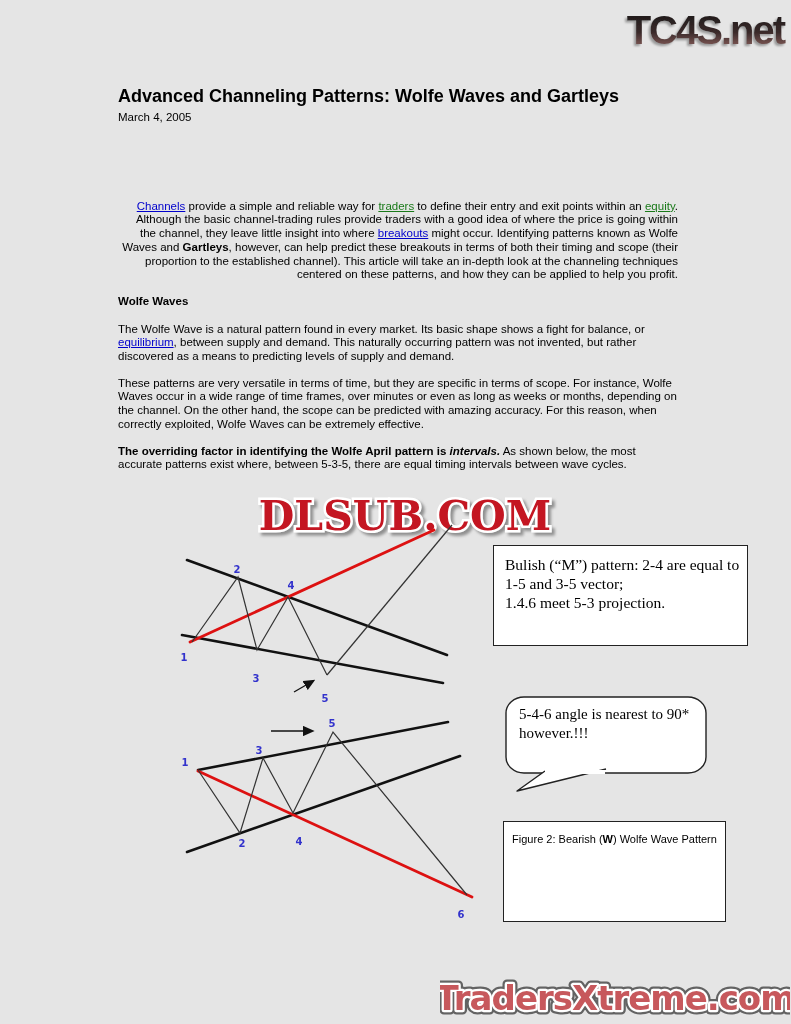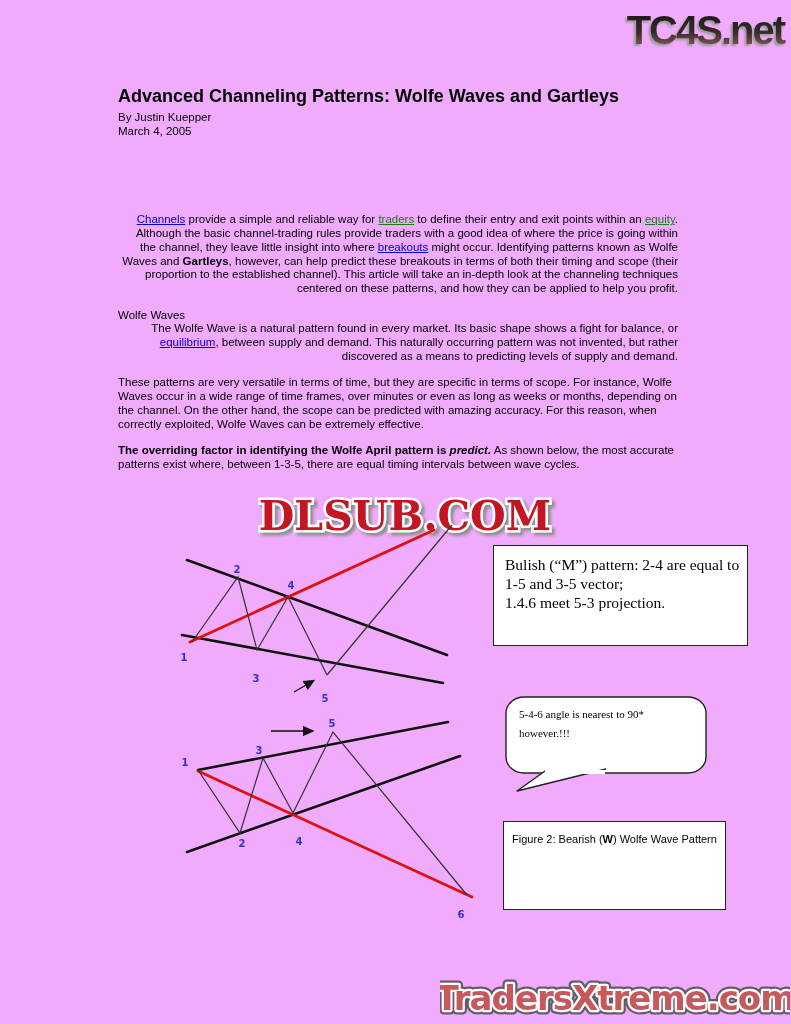--- a/index.html
+++ b/index.html
@@ -1,29 +1,29 @@
 <!DOCTYPE html>
 <html style="--link_blue: #0000cc; --link_green: #1a7a1a; --wave_label_blue: #3232cc; --trend_red: #dd1111; --logo_red: #c41420; --footer_red: #c7585c;"><head>
 <meta charset="utf-8">
 <style>
   html,body{margin:0;padding:0;background:#fff;}
-  #page{position:relative;width:791px;height:1024px;background:#f0abfc;overflow:hidden;
+  #page{position:relative;width:791px;height:1024px;background:#e5e5e5;overflow:hidden;
         font-family:"Liberation Sans",sans-serif;color:#000;}
 
   
   #article{position:absolute;left:118px;top:86px;width:560px;font-size:11.5px;line-height:13.7px;}
   #article h1{font-size:18px;line-height:21px;margin:0 0 4px 0;font-weight:bold;}
   .byline-line{margin:0;}
   a.blue{color:var(--link_blue,#0000cc);text-decoration:underline;cursor:pointer;}
   a.green{color:var(--link_green,#1a7a1a);text-decoration:underline;cursor:pointer;}
   p.body{margin:13px 0 0 0;}
   p.intro{margin-top:75px;text-align:right;}
   .bold{font-weight:bold;}
   .bolditalic{font-weight:bold;font-style:italic;}
-  h2.subhead{font-size:11.5px;line-height:13.7px;margin:13px 0 0 0;font-weight:normal;}
+  h2.subhead{font-size:11.5px;line-height:13.7px;margin:13px 0 0 0;font-weight:bold;}
 
   
   #tc4s-logo{position:absolute;left:588px;top:4px;}
   #dlsub-watermark{position:absolute;left:240px;top:484px;}
   #footer-logo{position:absolute;left:440px;top:972px;}
 
   
   #charts{position:absolute;left:150px;top:518px;}
   .channel{stroke:#111;stroke-width:2.6;fill:none;stroke-linecap:round;}
   .thin{stroke:#333;stroke-width:1.2;fill:none;}
@@ -31,22 +31,22 @@
   .wavelabel{fill:var(--wave_label_blue,#3232cc);font-family:"DejaVu Sans",sans-serif;
              font-size:10px;font-weight:bold;text-anchor:middle;}
   .arrowline{stroke:#111;stroke-width:1.3;fill:none;}
 
   
   #bullish-note-box{position:absolute;left:493px;top:545px;width:255px;height:101px;
       border:1.5px solid #222;background:#fff;box-sizing:border-box;
       font-family:"Liberation Serif",serif;font-size:15.5px;line-height:19px;padding:9px 0 10px 11px;}
   #angle-bubble{position:absolute;left:500px;top:692px;}
   #angle-bubble-text{position:absolute;left:519px;top:705px;width:180px;
-      font-family:"Liberation Serif",serif;font-size:11px;line-height:19px;}
-  #figure-caption-box{position:absolute;left:503px;top:821px;width:223px;height:89px;
+      font-family:"Liberation Serif",serif;font-size:15px;line-height:19px;}
+  #figure-caption-box{position:absolute;left:503px;top:821px;width:223px;height:101px;
       border:1.5px solid #222;background:#fff;box-sizing:border-box;
       font-size:11px;text-align:center;padding-top:11px;}
 </style>
 </head>
 <body>
 
 <div id="page">
 
   <svg id="tc4s-logo" width="200" height="50">
     <defs>
@@ -57,31 +57,30 @@
       </linearGradient>
       <filter id="tcshadow" x="-20%" y="-20%" width="140%" height="140%">
         <feDropShadow dx="-2" dy="2" stdDeviation="1.2" flood-color="#9a9a9a"></feDropShadow>
       </filter>
     </defs>
     <text x="196" y="40" text-anchor="end" filter="url(#tcshadow)" style="font-family:'Liberation Sans',sans-serif;font-weight:bold;font-size:40px;letter-spacing:-2px;" fill="url(#tcgrad)">TC4S.net</text>
   </svg>
 
   <div id="article">
     <h1>Advanced Channeling Patterns: Wolfe Waves and Gartleys</h1>
-    <p class="byline-line">By Justin Kuepper</p>
     <p class="byline-line">March 4, 2005</p>
 
     <p class="body intro"><a class="blue">Channels</a><span> provide a simple and reliable way for </span><a class="green">traders</a><span> to define their entry and exit points within an </span><a class="green">equity</a><span>. Although the basic channel-trading rules provide traders with a good idea of where the price is going within the channel, they leave little insight into where </span><a class="blue">breakouts</a><span> might occur. Identifying patterns known as Wolfe Waves and </span><span class="bold">Gartleys</span><span>, however, can help predict these breakouts in terms of both their timing and scope (their proportion to the established channel). This article will take an in-depth look at the channeling techniques centered on these patterns, and how they can be applied to help you profit.</span></p>
 
     <h2 class="subhead">Wolfe Waves</h2>
-    <p class="body" style="margin-top:0;text-align:right;"><span>The Wolfe Wave is a natural pattern found in every market. Its basic shape shows a fight for balance, or </span><a class="blue">equilibrium</a><span>, between supply and demand. This naturally occurring pattern was not invented, but rather discovered as a means to predicting levels of supply and demand.</span></p>
+    <p class="body" style="margin-top:14px;"><span>The Wolfe Wave is a natural pattern found in every market. Its basic shape shows a fight for balance, or </span><a class="blue">equilibrium</a><span>, between supply and demand. This naturally occurring pattern was not invented, but rather discovered as a means to predicting levels of supply and demand.</span></p>
 
     <p class="body">These patterns are very versatile in terms of time, but they are specific in terms of scope. For instance, Wolfe Waves occur in a wide range of time frames, over minutes or even as long as weeks or months, depending on the channel. On the other hand, the scope can be predicted with amazing accuracy. For this reason, when correctly exploited, Wolfe Waves can be extremely effective.</p>
 
-    <p class="body"><span class="bold">The overriding factor in identifying the Wolfe April pattern is </span><span class="bolditalic">predict.</span><span> As shown below, the most accurate patterns exist where, between 1-3-5, there are equal timing intervals between wave cycles.</span></p>
+    <p class="body"><span class="bold">The overriding factor in identifying the Wolfe April pattern is </span><span class="bolditalic">intervals.</span><span> As shown below, the most accurate patterns exist where, between 5-3-5, there are equal timing intervals between wave cycles.</span></p>
   </div>
 
   <svg id="dlsub-watermark" width="330" height="62">
     <defs>
       <filter id="dlshadow" x="-20%" y="-20%" width="140%" height="140%">
         <feDropShadow dx="3" dy="3" stdDeviation="1.5" flood-color="#8f8f8f"></feDropShadow>
       </filter>
     </defs>
     <text x="165" y="46" text-anchor="middle" filter="url(#dlshadow)" style="font-family:'DejaVu Serif',serif;font-weight:bold;font-size:41px;paint-order:stroke;" stroke="#ffffff" stroke-width="5" fill="#c41420">DLSUB.COM</text>
   </svg>

